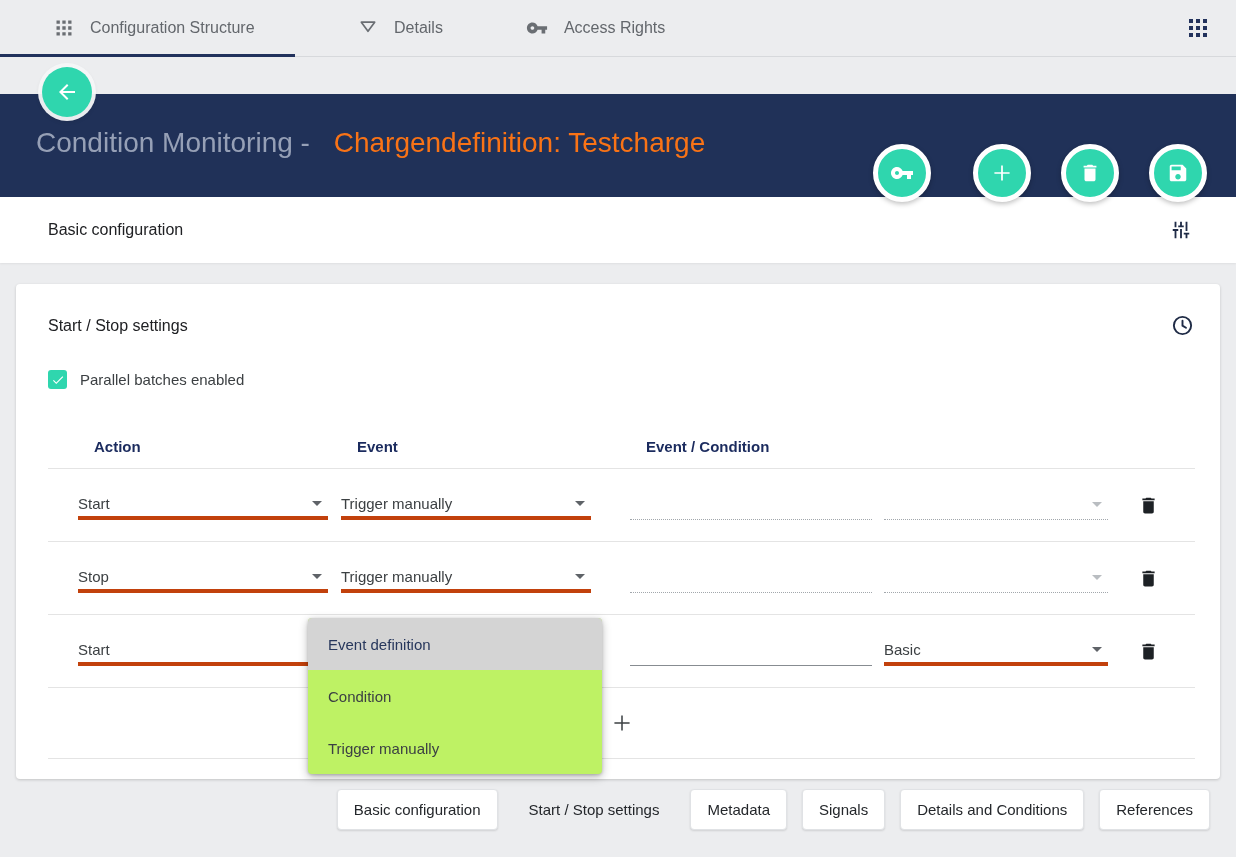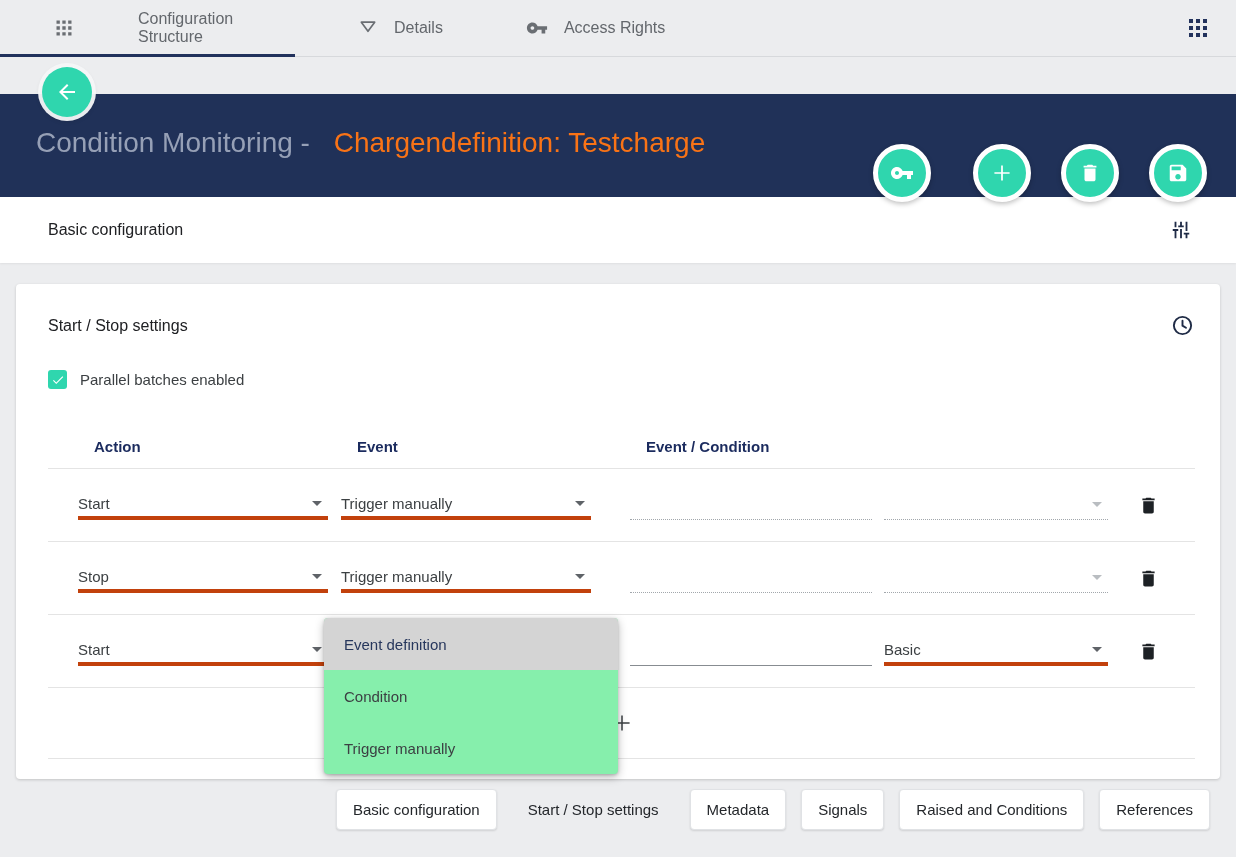--- a/index.html
+++ b/index.html
@@ -5,21 +5,21 @@
   * { margin:0; padding:0; box-sizing:border-box; }
   html,body { width:1236px; height:857px; }
   body { font-family:"Liberation Sans", sans-serif; background:#ecedef; }
   .page { position:relative; width:1236px; height:857px; background:#ecedef; overflow:hidden; }
 
   
   .topbar { position:relative; display:flex; align-items:center; height:57px; background:#ecedef; border-bottom:1px solid #d7d9dc; }
   .tab { display:flex; align-items:center; height:100%; color:#63676c; font-size:16px; cursor:pointer; }
   .tab svg { fill:#6a6e73; }
   .tab .tlabel { margin-left:16px; }
-  .tab-config { width:295px; padding-left:54px; position:relative;gap:48px; }
+  .tab-config { width:295px; padding-left:54px; position:relative; }
   .tab-config::after { content:""; position:absolute; left:0; bottom:-1px; width:295px; height:3px; background:#22325c; }
   .tab-details { margin-left:63px; }
   .tab-access { margin-left:83px; }
   .topbar-apps { margin-left:auto; margin-right:26px; display:flex; cursor:pointer; }
   .topbar-apps svg { fill:#22325c; }
 
   
   .fab-back { position:absolute; left:42px; top:67px; width:50px; height:50px; border-radius:50%;
     background:#2fd6ae; border:none; box-shadow:0 0 0 4px rgba(245,247,248,0.95), 0 2px 6px rgba(0,0,0,0.3);
     display:flex; align-items:center; justify-content:center; color:#fff; cursor:pointer; z-index:6; }
@@ -71,21 +71,21 @@
   .w-state { width:224px; margin-right:28px; }
   .caret { width:0; height:0; border-left:5px solid transparent; border-right:5px solid transparent;
     border-top:5px solid #5f6368; margin-right:6px; flex:none; }
   .caret.light { border-top-color:#b9bdc1; }
   .rowdel { background:none; border:none; color:#1d2125; cursor:pointer; display:flex; margin-left:2px; padding:0; }
 
   .plus-row { display:flex; align-items:center; justify-content:center; height:71px; border-bottom:1px solid #e4e4e4; }
   .plus-btn { background:none; border:none; cursor:pointer; color:#3c4043; display:flex; padding:0; }
 
   
-  .menu { position:absolute; left:324px; top:618px; width:294px; background:#86efac; border-radius:4px;
+  .menu { position:absolute; left:308px; top:618px; width:294px; background:#bef264; border-radius:4px;
     box-shadow:0 3px 10px rgba(0,0,0,0.28), 0 1px 3px rgba(0,0,0,0.18); z-index:10; overflow:hidden; }
   .menu-item { height:52px; display:flex; align-items:center; padding-left:20px; font-size:15px; color:#3c4043; cursor:pointer; }
   .menu-item.selected { background:#d4d4d4; color:#27375c; }
 
   
   .bottom-nav { display:flex; align-items:center; justify-content:flex-end; gap:15px; margin:10px 26px 0 0; height:41px; }
   .bnav { height:41px; padding:0 16px; background:#fff; border:1px solid #e0e2e5; border-radius:4px;
     box-shadow:0 1px 2px rgba(0,0,0,0.12); font-size:15px; color:#24272b; cursor:pointer; font-family:inherit; }
   .bnav.active { background:transparent; border:none; box-shadow:none; }
 </style>
@@ -299,17 +299,17 @@
     <div class="menu-item selected">Event definition</div>
     <div class="menu-item">Condition</div>
     <div class="menu-item">Trigger manually</div>
   </div>
 
   <div class="bottom-nav">
     <button class="bnav">Basic configuration</button>
     <button class="bnav active">Start / Stop settings</button>
     <button class="bnav">Metadata</button>
     <button class="bnav">Signals</button>
-    <button class="bnav">Raised and Conditions</button>
+    <button class="bnav">Details and Conditions</button>
     <button class="bnav">References</button>
   </div>
 
 </div>
 
 </body></html>

